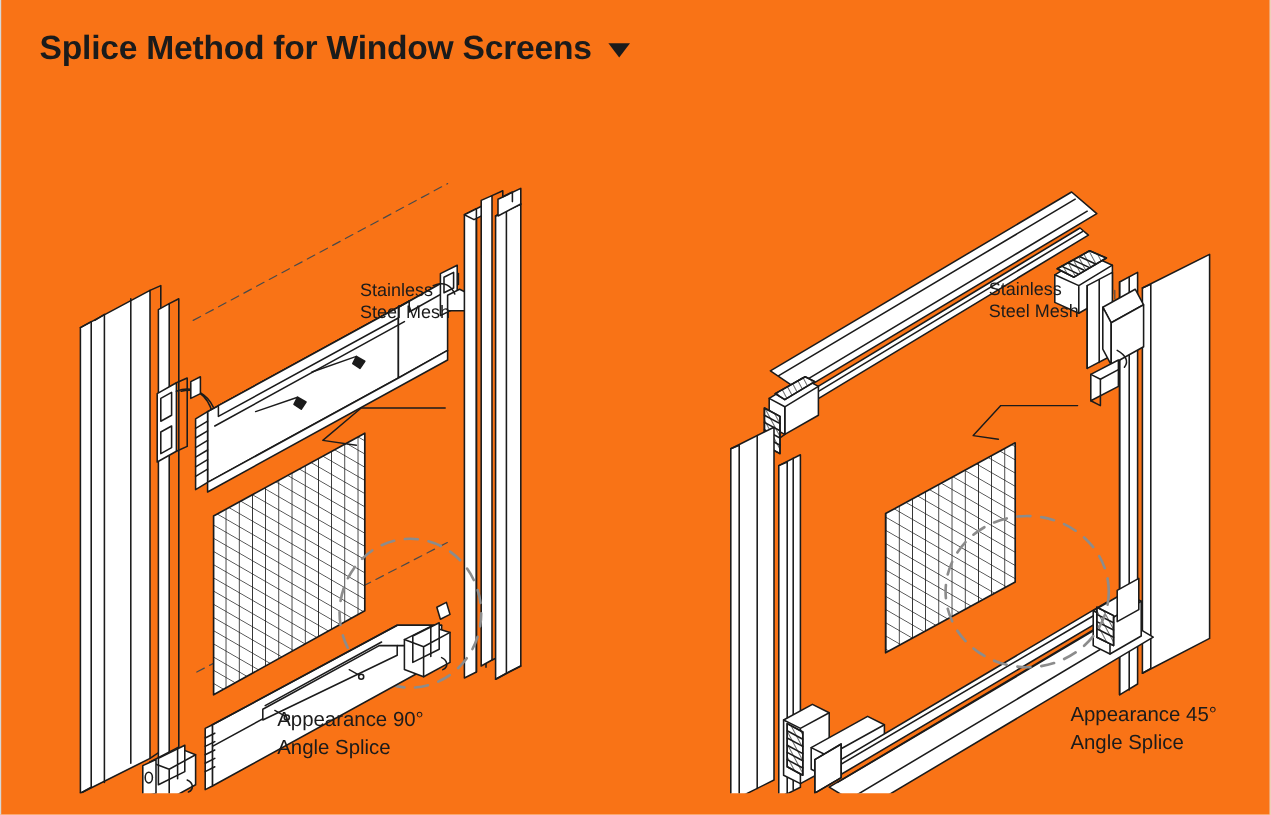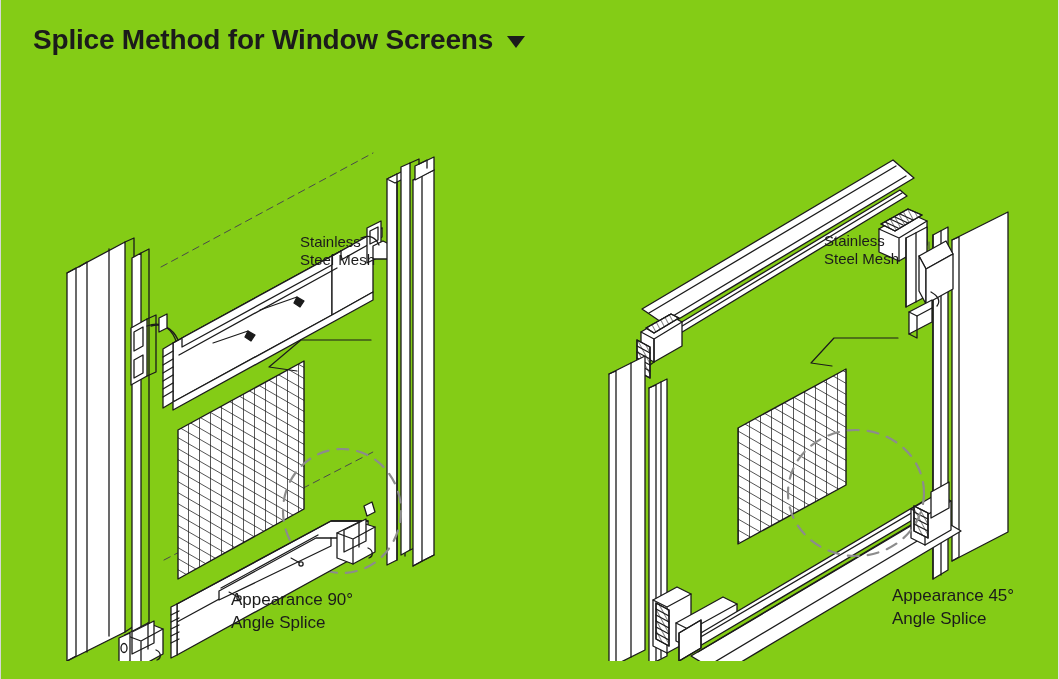--- a/index.html
+++ b/index.html
@@ -8,21 +8,21 @@
     background: #ffffff;
   }
   body {
     font-family: "Liberation Sans", sans-serif;
     -webkit-font-smoothing: antialiased;
   }
   #page {
     position: relative;
     width: 1059px;
     height: 679px;
-    background: #84cc16;
+    background: #f97316;
     overflow: hidden;
     box-sizing: border-box;
     border-left: 1px solid #d7d7d7;
     border-right: 1px solid #e8e8e8;
   }
   
   #title-bar {
     position: absolute;
     left: 32px;
     top: 26px;

